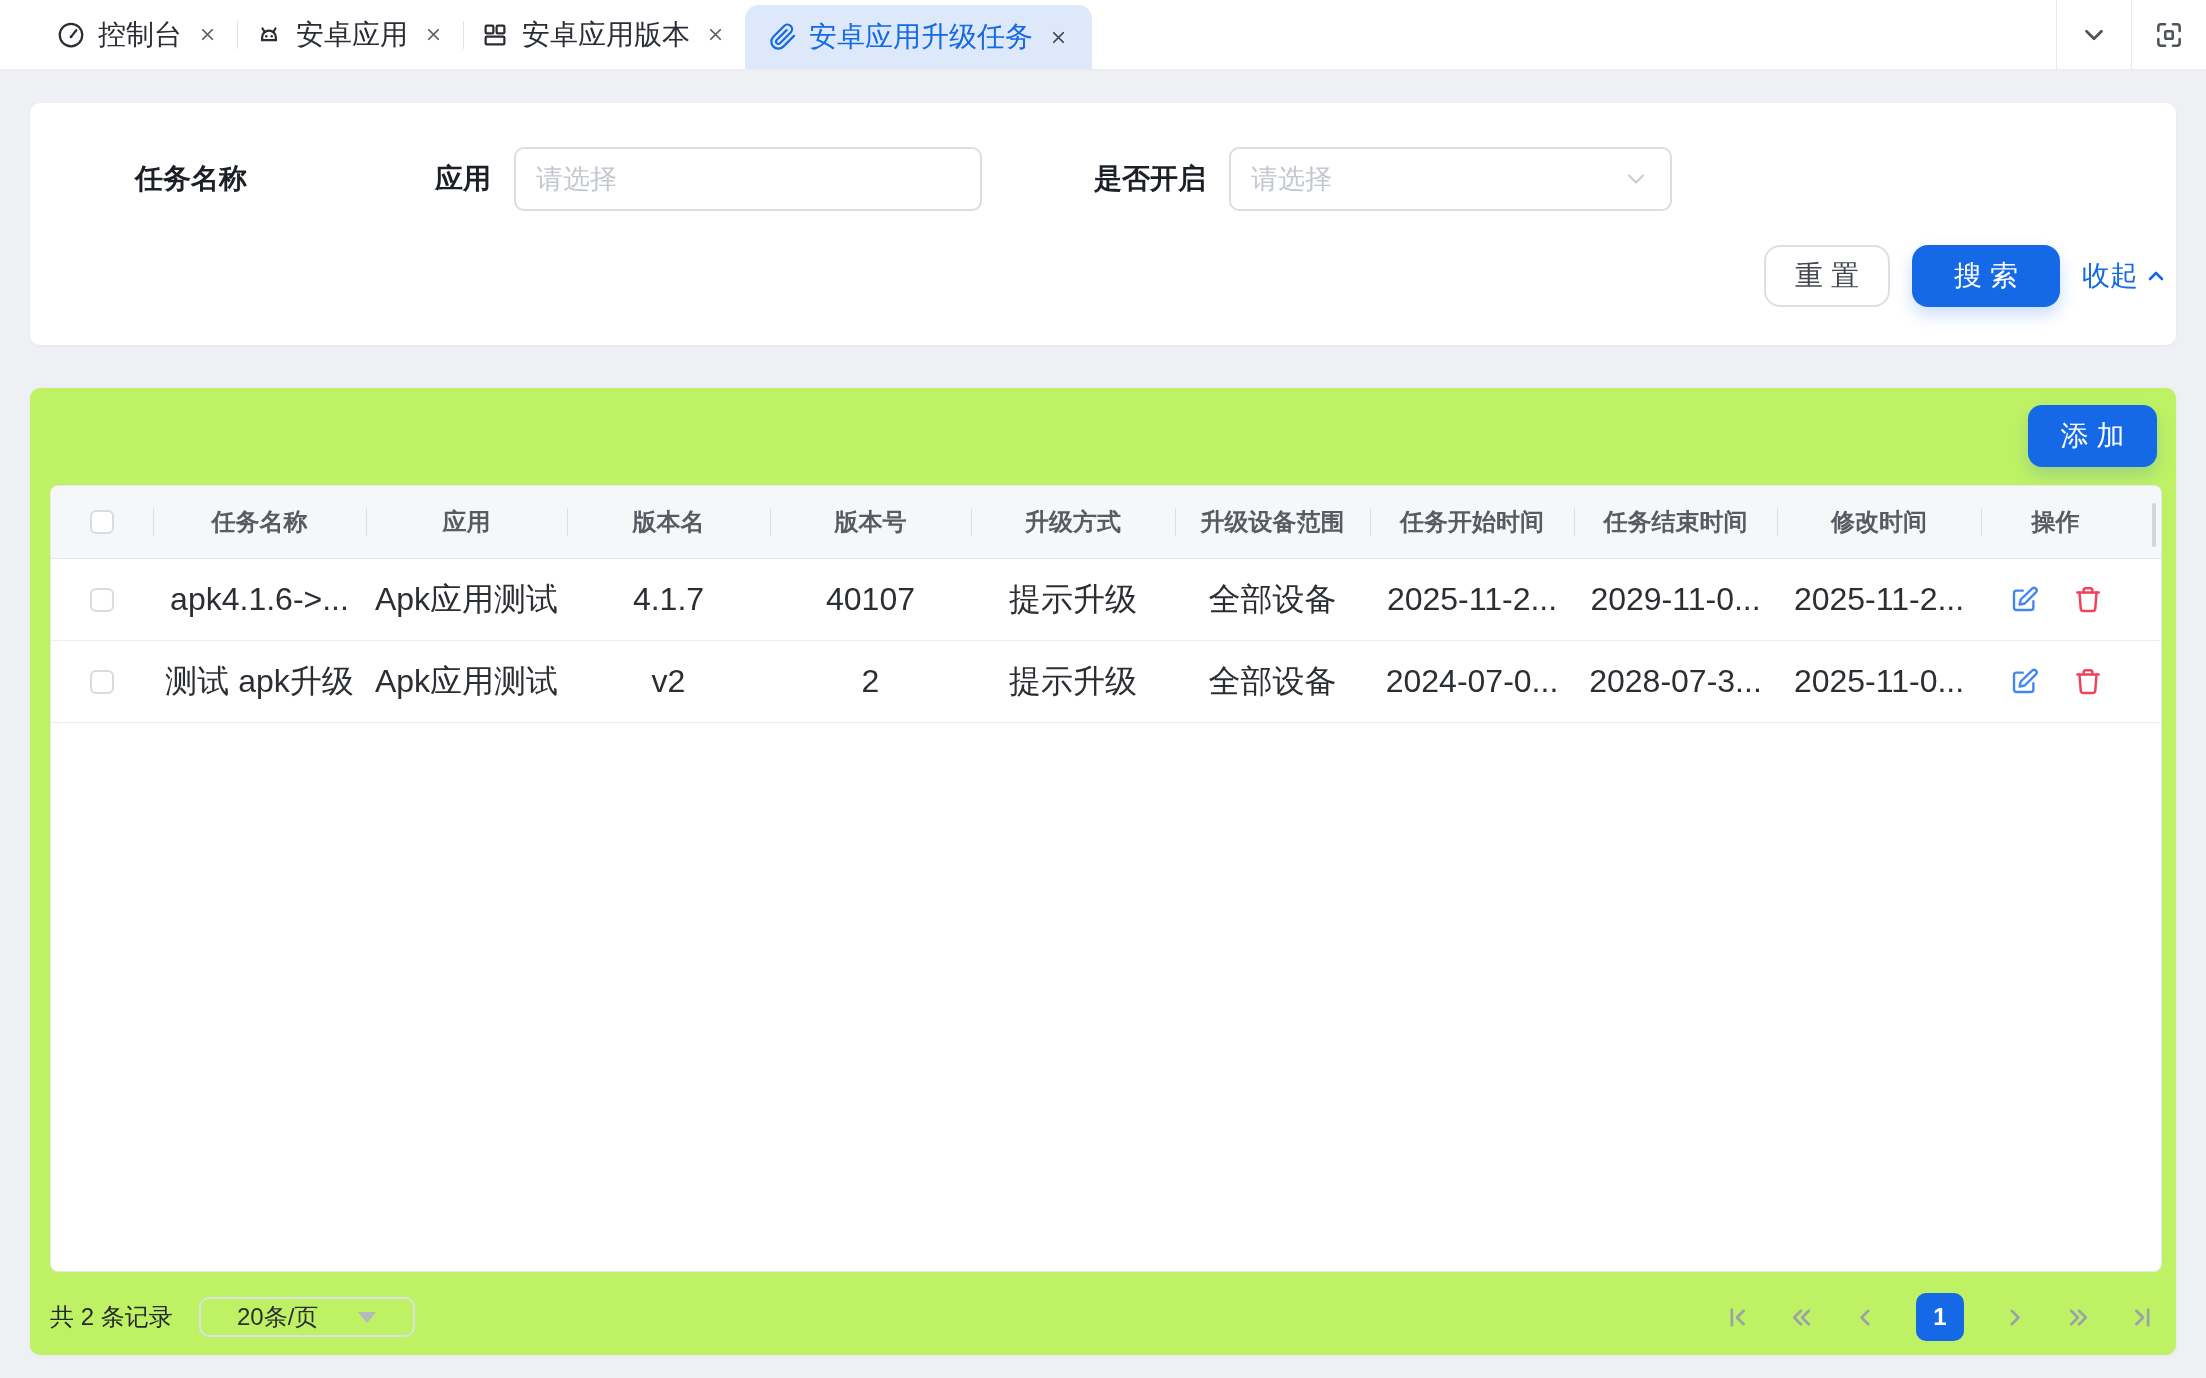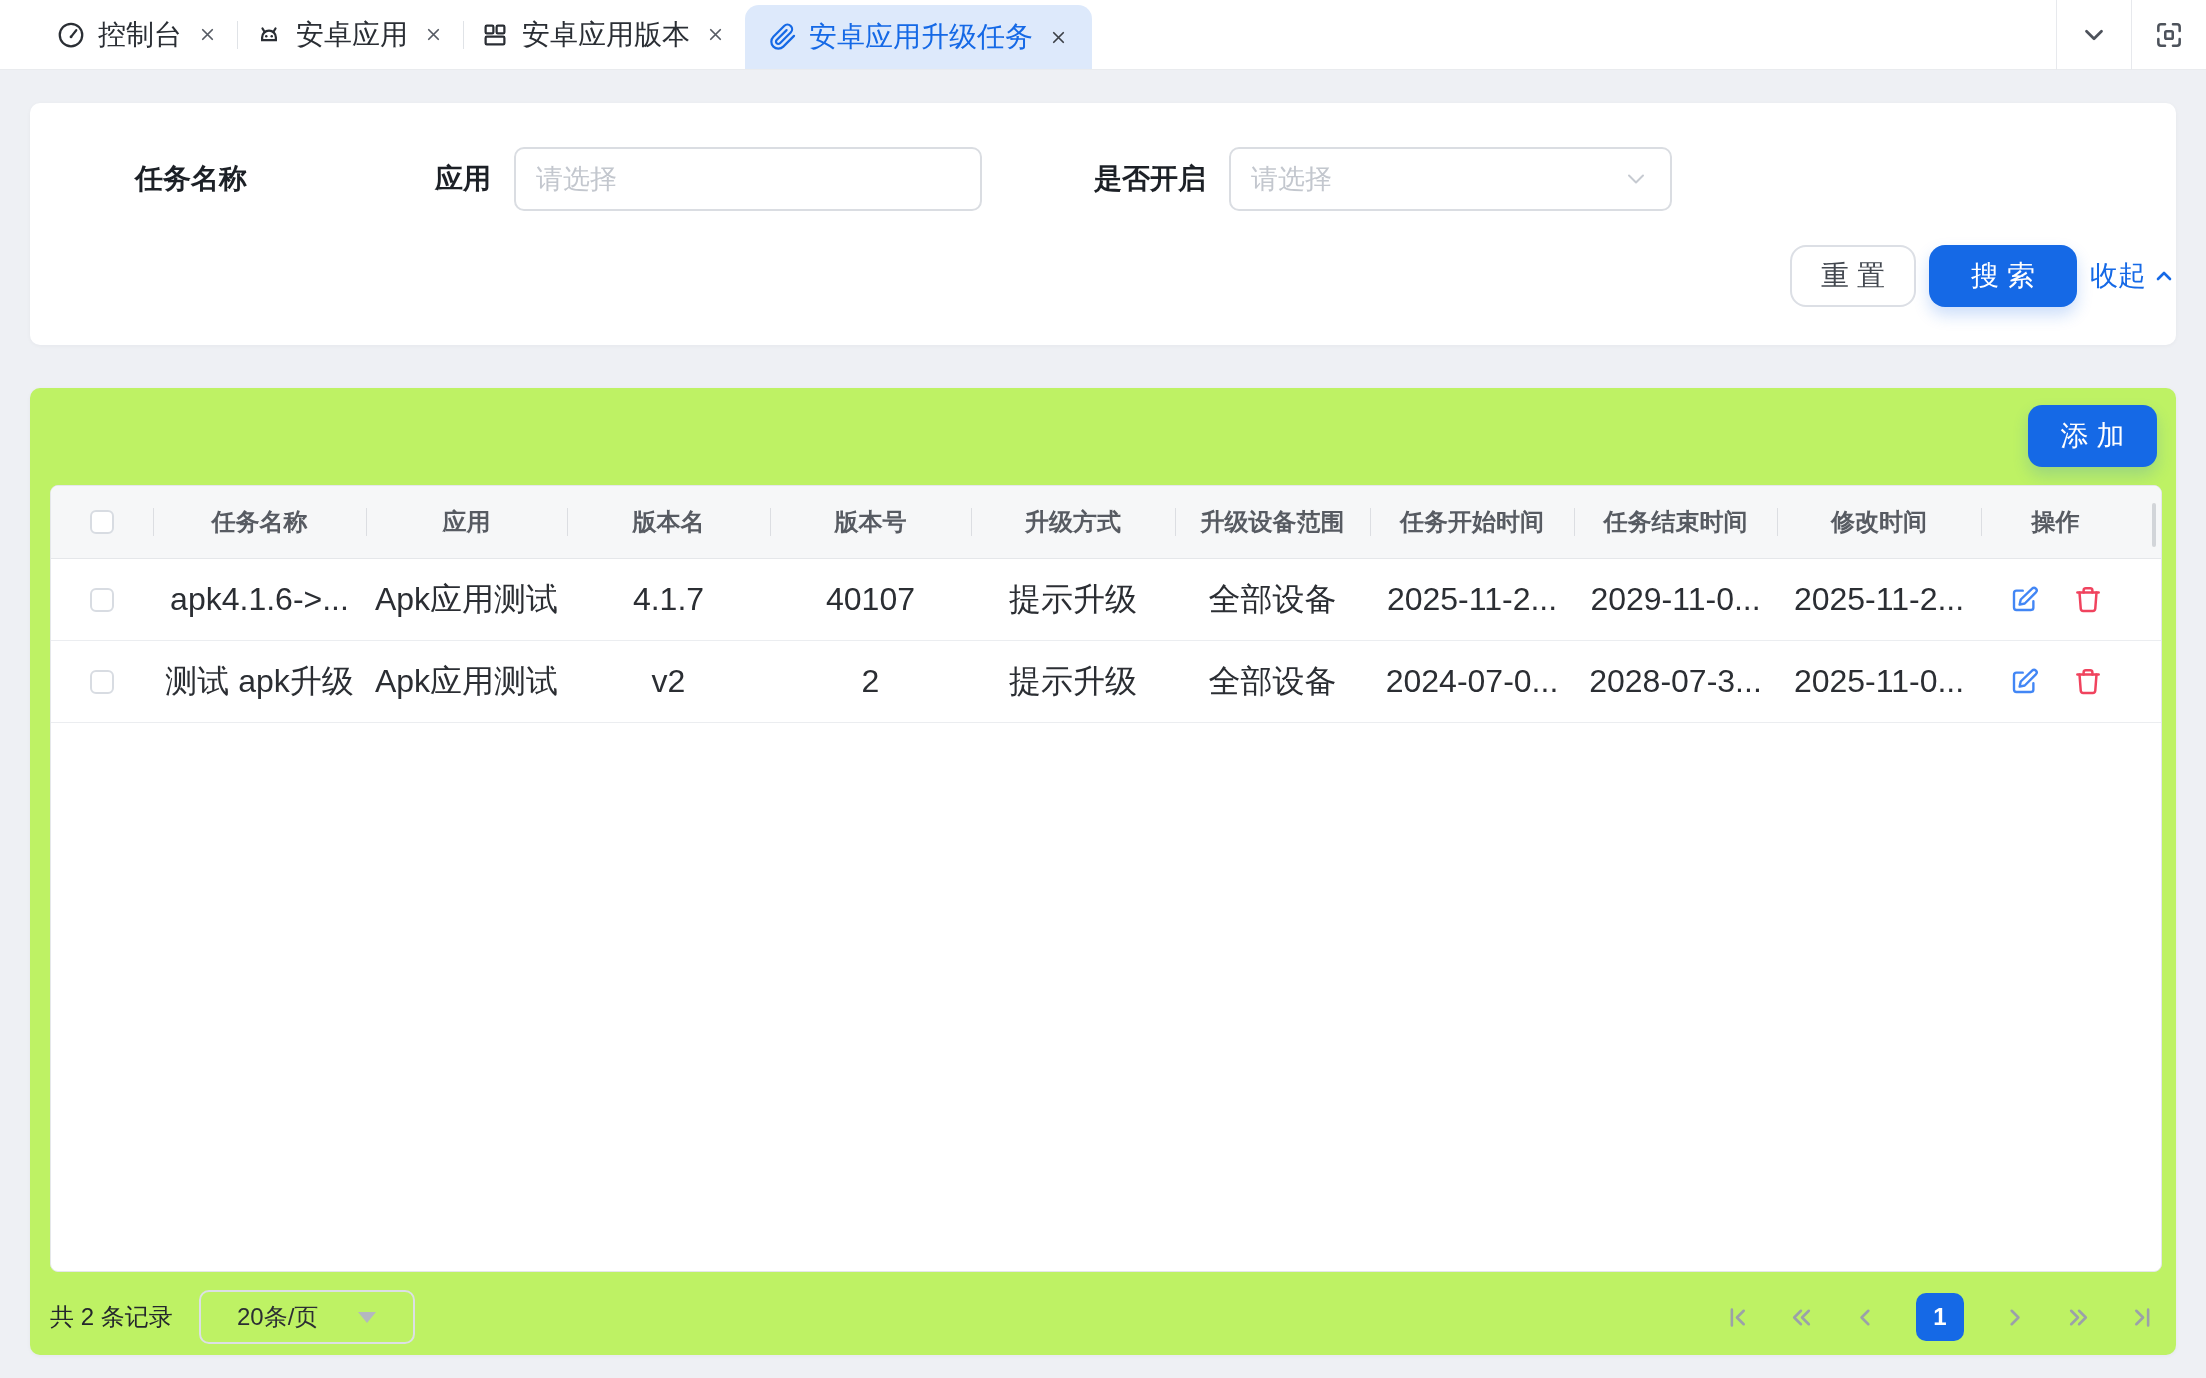--- a/index.html
+++ b/index.html
@@ -64,21 +64,21 @@
   .finput input {
     border:none; outline:none; width:100%; font-size:27px; color:#24272c; background:transparent;
     font-family:inherit;
   }
   .finput input::placeholder { color:#c3c7ce; }
   .select-placeholder { font-size:27px; color:#c3c7ce; flex:1; }
   .select-caret { display:flex; align-items:center; color:#c6cad1; }
 
   .filter-actions {
     display:flex; align-items:center; justify-content:flex-end;
-    gap:13px; padding-right:0; margin-top:34px;
+    gap:22px; padding-right:8px; margin-top:34px;
   }
   .btn {
     height:62px; border-radius:16px; font-size:28px; font-family:inherit;
     display:flex; align-items:center; justify-content:center; cursor:pointer; white-space:nowrap;
   }
   .btn-reset { width:126px; background:#fff; border:2px solid #dcdfe5; color:#42474f; }
   .btn-primary {
     width:148px; background:#1569e6; border:none; color:#fff;
     box-shadow:0 8px 16px rgba(21,105,230,.22);
   }
@@ -121,21 +121,21 @@
     background:#d2d5d9; border-radius:2px;
   }
 
   
   .tfoot {
     margin:14px 20px 0; height:62px; display:flex; align-items:center; justify-content:space-between;
   }
   .tfoot-left { display:flex; align-items:center; gap:26px; }
   .total-text { font-size:24px; color:#24272c; white-space:nowrap; }
   .psize {
-    width:216px; height:54px; border:2px solid #dcdfe5; border-radius:10px;
+    width:216px; height:40px; border:2px solid #dcdfe5; border-radius:10px;
     display:flex; align-items:center; justify-content:center; gap:40px; cursor:pointer;text-align:center;
   }
   .psize .pstext { font-size:24px; color:#2b2e33; white-space:nowrap; }
   .caret-down {
     width:0; height:0; border-left:9px solid transparent; border-right:9px solid transparent;
     border-top:11px solid #b4b8bf;
   }
   .pager { display:flex; align-items:center; gap:37px; }
   .pbtn { display:flex; align-items:center; color:#9ba1a9; cursor:pointer; }
   .pcur {

